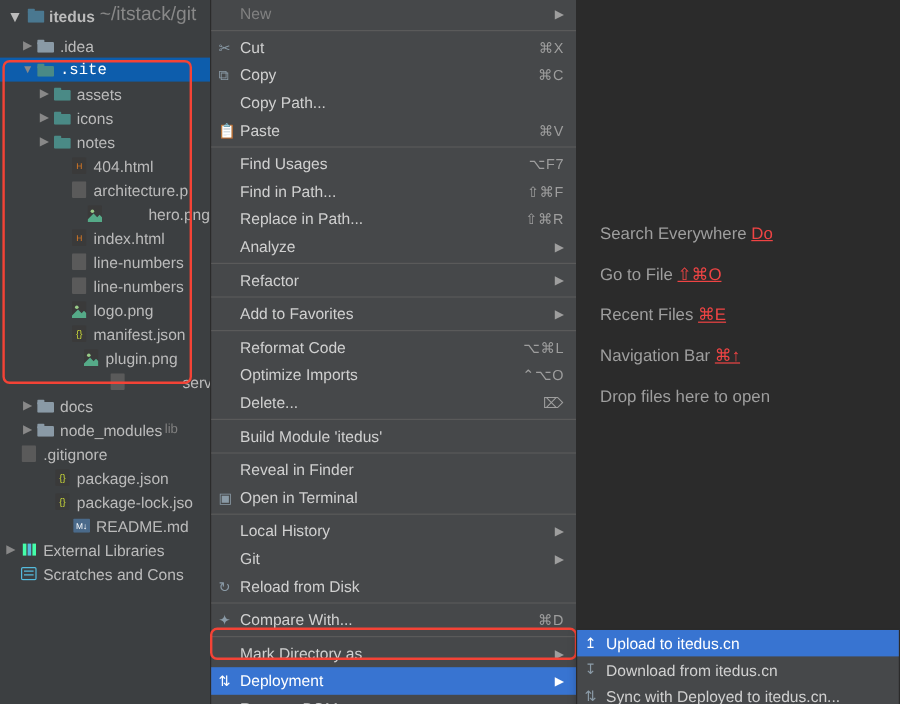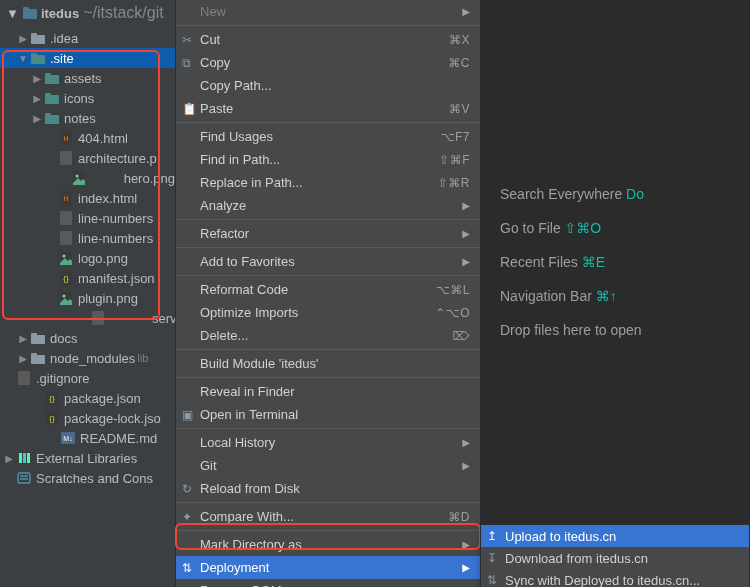--- a/index.html
+++ b/index.html
@@ -9,21 +9,21 @@
 .sidebar { position: absolute; left: 0; top: 0; width: 175px; height: 587px; background: #3c3f41; }
 .sidebar-header { display: flex; align-items: center; padding: 4px 6px; font-size: 13px; color: #bbbbbb; gap: 4px; }
 .sidebar-header .proj { font-weight: bold; }
 .sidebar-header .path { color: #888; font-size: 16px; }
 .tree { padding: 2px 0; }
 .tree-row { display: flex; align-items: center; height: 20px; padding-left: 4px; white-space: nowrap; overflow: hidden; }
 .tree-row .arrow { width: 10px; font-size: 10px; color: #888; margin-right: 2px; display: inline-block; text-align: center; }
 .tree-row .icon { width: 16px; height: 16px; margin-right: 4px; display: inline-flex; align-items: center; justify-content: center; font-size: 11px; }
 .tree-row .label { color: #bbbbbb; font-size: 13px; }
 .tree-row.selected { background: #0d5dac; }
-.tree-row.selected .label { color: #ffffff; }
+.tree-row.selected .label { color: #ffffff; font-family: Liberation Mono, monospace; }
 .highlight-box { position: absolute; border: 2px solid #f44336; border-radius: 6px; pointer-events: none; }
 .hl-tree { left: 2px; top: 50px; width: 158px; height: 270px; }
 
 .folder-icon { color: #8a9aa6; }
 .folder-icon.teal { color: #4db6ac; }
 .orange-txt { color: #cc7832; }
 .lib-tag { color: #808080; font-size: 11px; margin-left: 2px; }
 
 
 .context-menu { position: absolute; left: 175px; top: 0; width: 305px; height: 587px; background: #46484a; border-left: 1px solid #2b2b2b; }
@@ -37,21 +37,21 @@
 .menu-item.selected .shortcut, .menu-item.selected .subarrow, .menu-item.selected .micon { color: #ffffff; }
 .hl-deploy { left: 175px; top: 523px; width: 306px; height: 27px; }
 
 
 .submenu { position: absolute; left: 480px; top: 524px; width: 270px; background: #46484a; border: 1px solid #2b2b2b; box-shadow: 2px 2px 8px rgba(0,0,0,0.4); }
 .submenu .menu-item { height: 22px; padding-left: 24px; }
 
 
 .editor-area { position: absolute; left: 480px; top: 0; width: 270px; height: 524px; background: #2b2b2b; display: flex; flex-direction: column; justify-content: center; padding: 0 0 0 20px; gap: 18px; }
 .tip-row { color: #9e9e9e; font-size: 14px; }
-.tip-row .key { color: #14b8a6; font-size: 14px; }
+.tip-row .key { color: #ef4444; font-size: 14px; text-decoration: underline; }
 
 svg { display: block; }
 </style>
 </head>
 <body>
 
 <div class="sidebar">
   <div class="sidebar-header">
     <span class="arrow">▼</span>
     <span class="folder-icon teal">
@@ -186,21 +186,21 @@
       <div class="tree-row" style="padding-left: 46px;">
         <span class="arrow"></span>
         <span class="icon">
           <svg width="12" height="14">
             <rect width="12" height="14" rx="1" fill="#3a3a3a"></rect>
             <text x="6" y="10" font-size="8" text-anchor="middle" fill="#cddc39">{}</text>
           </svg>
         </span>
         <span class="label orange-txt">manifest.json</span>
       </div>
-      <div class="tree-row" style="padding-left: 46px;">
+      <div class="tree-row" style="padding-left: 46px; margin-left: 10px;">
         <span class="arrow"></span>
         <span class="icon">
           <svg width="12" height="14">
             <rect width="12" height="14" rx="1" fill="#3a3a3a"></rect>
             <circle cx="4" cy="5" r="1.5" fill="#9c8"></circle>
             <path d="M0 12 L5 7 L8 10 L10 8 L12 10 L12 14 L0 14Z" fill="#5a8"></path>
           </svg>
         </span>
         <span class="label orange-txt">plugin.png</span>
       </div>

